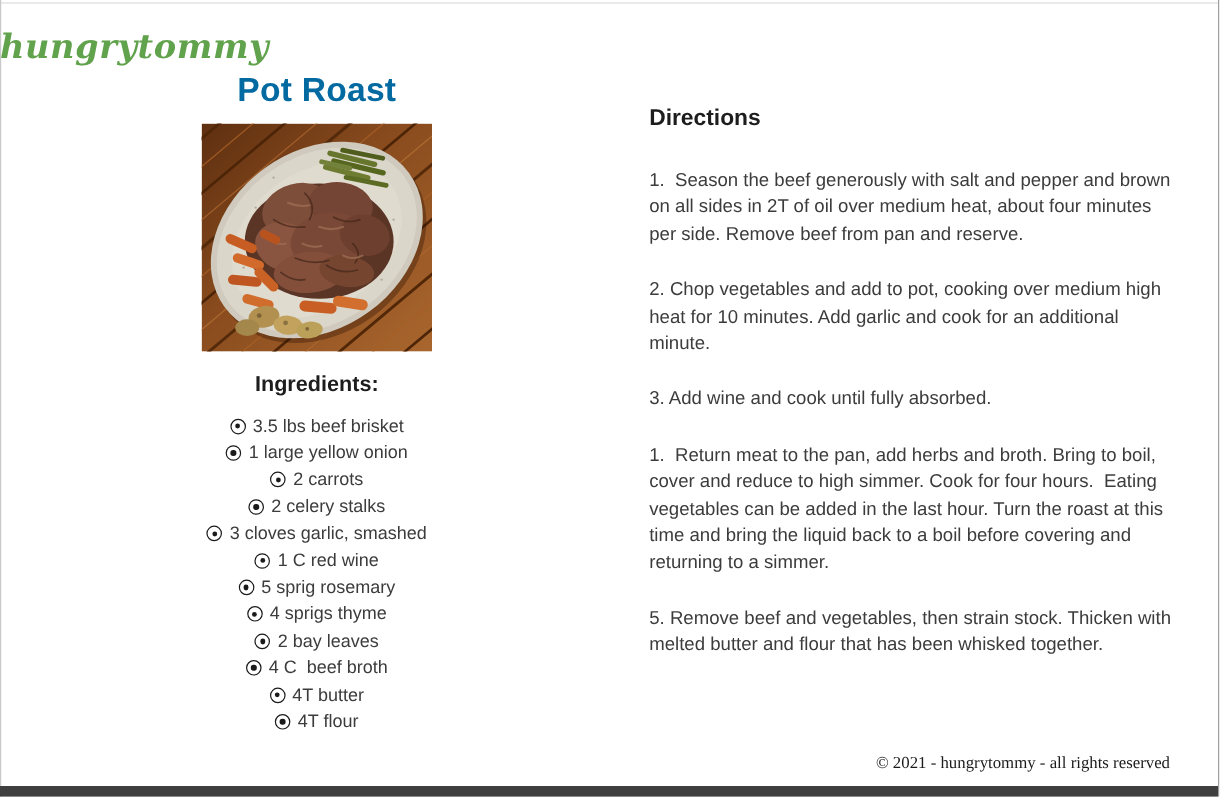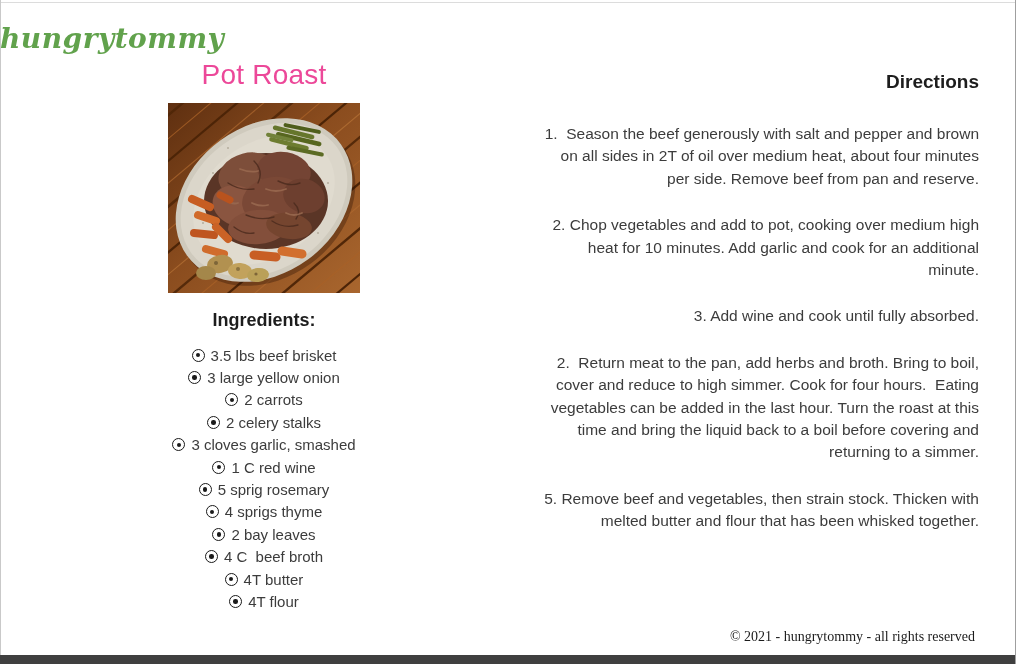--- a/index.html
+++ b/index.html
@@ -14,41 +14,41 @@
   .bottom-bar  { position:absolute; left:0; bottom:0; width:1015px; height:9px; background:#3f3f3f; }
 
   .logo {
     position:absolute; top:22px; left:0; width:1015px; 
     font-family:"DejaVu Serif", serif; font-style:italic; font-weight:bold;
     font-size:28px; letter-spacing:.5px; color:#61a24c;
   }
 
   .left-col { position:absolute; left:88px; top:58px; width:352px; text-align:center; }
   .recipe-title {
-    margin:0 0 11px 0; font-size:28px; font-weight:normal; line-height:34px;
-    color:#ec4899; letter-spacing:.2px;
+    margin:0 0 11px 0; font-size:28px; font-weight:bold; line-height:34px;
+    color:#0369a1; letter-spacing:.2px;
   }
   .photo { display:block; margin:0 auto; width:192px; height:190px; }
 
   .ingredients-heading {
     margin:15px 0 12px 0; font-size:18px; font-weight:bold; line-height:24px; color:#1d1d1d;
   }
   .ingredients-list { list-style:none; margin:0; padding:0; font-size:15px; color:#3c3c3c;text-align:center; }
   .ingredients-list li {
     display:flex; justify-content:center; align-items:center; gap:6px;
     height:22.4px; white-space:pre;
   }
   .bullet-icon {
     box-sizing:border-box; width:13px; height:13px; flex:none;
     border:1.6px solid #1a1a1a; border-radius:50%;
     display:inline-flex; align-items:center; justify-content:center;
   }
   .bullet-icon::after { content:""; width:4.5px; height:4.5px; border-radius:50%; background:#1a1a1a; }
 
-  .right-col { position:absolute; left:541px; top:69px; width:438px;text-align:right; }
+  .right-col { position:absolute; left:541px; top:86px; width:438px; }
   .directions-heading { margin:0 0 28px 0; font-size:19px; font-weight:bold; line-height:26px; color:#1d1d1d; }
   .step { margin:0 0 24px 0; font-size:15.5px; line-height:22.4px; color:#3c3c3c; white-space:pre-wrap; }
 
   .footer {
     position:absolute; top:629px; right:49px;
     font-family:Liberation Serif, serif; font-size:14px; color:#1b1b1b;margin-left:12px;
   }
 </style>
 </head>
 <body>
@@ -166,21 +166,21 @@
 
   <ul class="ingredients-list">
 
       <li>
         <span class="bullet-icon"></span>
         <span>3.5 lbs beef brisket</span>
       </li>
 
       <li>
         <span class="bullet-icon"></span>
-        <span>3 large yellow onion</span>
+        <span>1 large yellow onion</span>
       </li>
 
       <li>
         <span class="bullet-icon"></span>
         <span>2 carrots</span>
       </li>
 
       <li>
         <span class="bullet-icon"></span>
         <span>2 celery stalks</span>
@@ -231,19 +231,19 @@
 <div class="right-col">
   <h2 class="directions-heading">Directions</h2>
   <div>
 
       <p class="step">1.  Season the beef generously with salt and pepper and brown on all sides in 2T of oil over medium heat, about four minutes per side. Remove beef from pan and reserve.</p>
 
       <p class="step">2. Chop vegetables and add to pot, cooking over medium high heat for 10 minutes. Add garlic and cook for an additional minute.</p>
 
       <p class="step">3. Add wine and cook until fully absorbed.</p>
 
-      <p class="step">2.  Return meat to the pan, add herbs and broth. Bring to boil, cover and reduce to high simmer. Cook for four hours.  Eating vegetables can be added in the last hour. Turn the roast at this time and bring the liquid back to a boil before covering and returning to a simmer.</p>
+      <p class="step">1.  Return meat to the pan, add herbs and broth. Bring to boil, cover and reduce to high simmer. Cook for four hours.  Eating vegetables can be added in the last hour. Turn the roast at this time and bring the liquid back to a boil before covering and returning to a simmer.</p>
 
       <p class="step">5. Remove beef and vegetables, then strain stock. Thicken with melted butter and flour that has been whisked together.</p>
     </div>
 </div>
 
 <div class="footer">© 2021 - hungrytommy - all rights reserved</div>
 
 </body></html>

